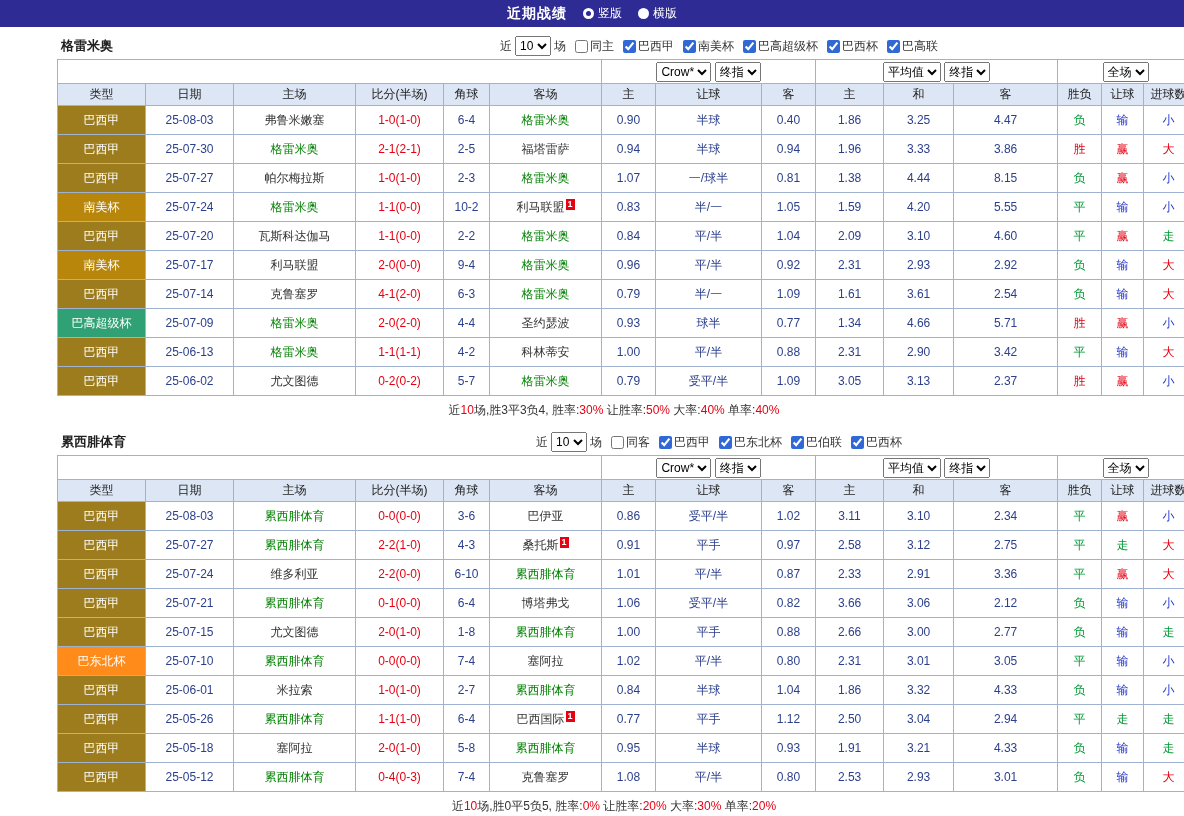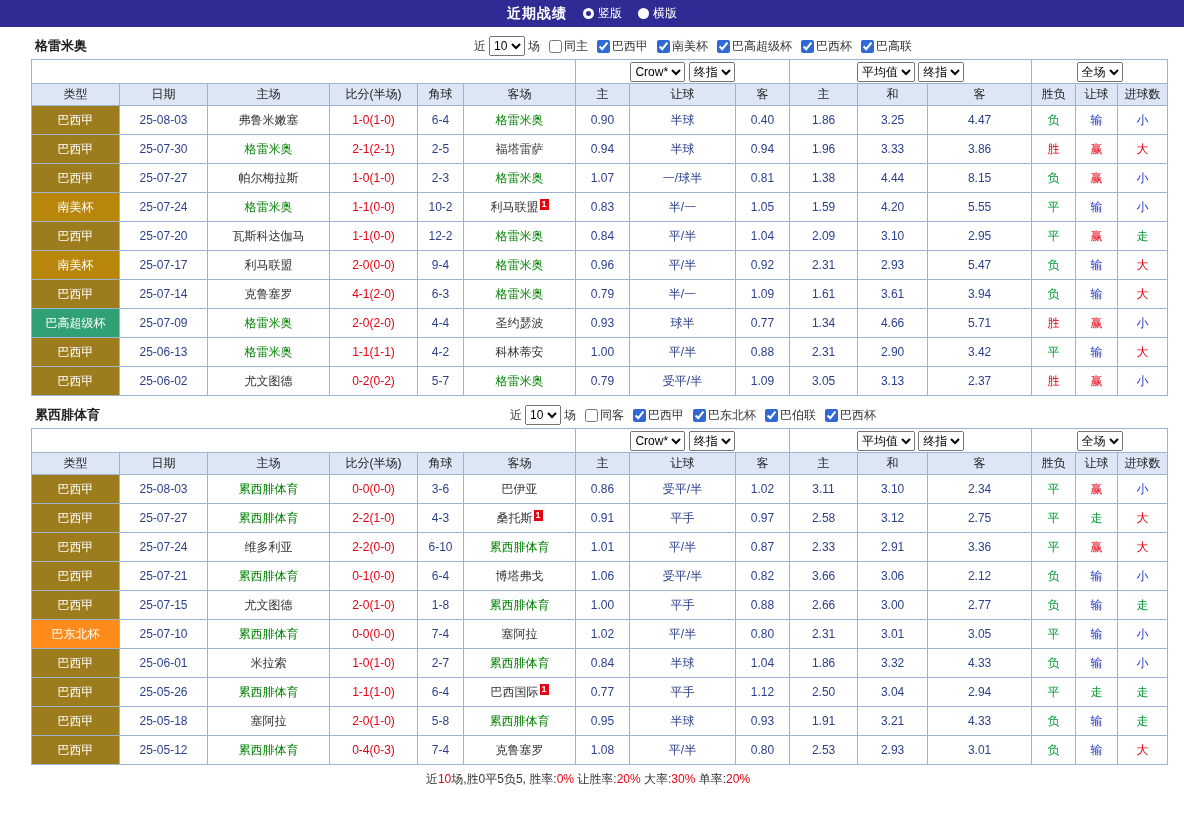--- a/index.html
+++ b/index.html
@@ -10,21 +10,21 @@
     font-size:12px; color:#333;
   }
   .topbar {
     height:27px; background:var(--topbar-bg,#2f2b94);
     display:flex; align-items:center; justify-content:center; gap:16px; color:#fff;
   }
   .topbar .title { font-size:14px; font-weight:bold; letter-spacing:1px; }
   .radio { display:inline-flex; align-items:center; gap:4px; font-size:12px; cursor:pointer; }
   .rdot { width:11px; height:11px; border-radius:50%; background:#fff; position:relative; display:inline-block; }
   .rdot.on::after { content:""; position:absolute; left:3px; top:3px; width:5px; height:5px; border-radius:50%; background:#2f2b94; }
-  .block { margin:6px 24px 0 9px; width:1136px;padding-left:22px; }
+  .block { margin:6px 24px 0 35px; width:1136px;padding-left:22px; }
   .block-header { display:flex; align-items:center; height:26px; }
   .team-name { font-weight:bold; font-size:13px; color:#222; width:210px; padding-left:4px; }
   .filters { flex:1; display:flex; align-items:center; justify-content:center; gap:3px; color:#333; }
   .filters select { font-size:12px; height:20px; }
   .chk { display:inline-flex; align-items:center; gap:2px; margin-left:6px; cursor:pointer; }
   .chk input { margin:0; width:13px; height:13px; accent-color:#3069d6; }
   table { border-collapse:collapse; table-layout:fixed; width:1136px; font-size:12px; }
   th,td { border:1px solid var(--border,#9fb2d0); text-align:center; overflow:hidden; white-space:nowrap; padding:0 2px; }
   thead th.ctrl { background:#fff; height:24px; font-weight:400; }
   thead th.ctrl select { font-size:12px; height:20px; max-width:72px; }
@@ -204,62 +204,62 @@
           <td class="num">5.55</td>
           <td style="color: rgb(0, 153, 51);">平</td>
           <td style="color: rgb(37, 55, 201);">输</td>
           <td style="color: rgb(37, 55, 201);">小</td>
         </tr>
         <tr>
           <td class="type" style="background: rgb(156, 124, 28);">巴西甲</td>
           <td class="num">25-07-20</td>
           <td><span>瓦斯科达伽马</span></td>
           <td class="score">1-1(0-0)</td>
-          <td class="num">12-2</td>
+          <td class="num">2-2</td>
           <td><span class="team-green">格雷米奥</span></td>
           <td class="num">0.84</td>
           <td class="num">平/半</td>
           <td class="num">1.04</td>
           <td class="num">2.09</td>
           <td class="num">3.10</td>
-          <td class="num">2.95</td>
+          <td class="num">4.60</td>
           <td style="color: rgb(0, 153, 51);">平</td>
           <td style="color: rgb(230, 0, 18);">赢</td>
           <td style="color: rgb(0, 153, 51);">走</td>
         </tr>
         <tr>
           <td class="type" style="background: rgb(184, 134, 11);">南美杯</td>
           <td class="num">25-07-17</td>
           <td><span>利马联盟</span></td>
           <td class="score">2-0(0-0)</td>
           <td class="num">9-4</td>
           <td><span class="team-green">格雷米奥</span></td>
           <td class="num">0.96</td>
           <td class="num">平/半</td>
           <td class="num">0.92</td>
           <td class="num">2.31</td>
           <td class="num">2.93</td>
-          <td class="num">5.47</td>
+          <td class="num">2.92</td>
           <td style="color: rgb(0, 153, 51);">负</td>
           <td style="color: rgb(37, 55, 201);">输</td>
           <td style="color: rgb(230, 0, 18);">大</td>
         </tr>
         <tr>
           <td class="type" style="background: rgb(156, 124, 28);">巴西甲</td>
           <td class="num">25-07-14</td>
           <td><span>克鲁塞罗</span></td>
           <td class="score">4-1(2-0)</td>
           <td class="num">6-3</td>
           <td><span class="team-green">格雷米奥</span></td>
           <td class="num">0.79</td>
           <td class="num">半/一</td>
           <td class="num">1.09</td>
           <td class="num">1.61</td>
           <td class="num">3.61</td>
-          <td class="num">3.94</td>
+          <td class="num">2.54</td>
           <td style="color: rgb(0, 153, 51);">负</td>
           <td style="color: rgb(37, 55, 201);">输</td>
           <td style="color: rgb(230, 0, 18);">大</td>
         </tr>
         <tr>
           <td class="type" style="background: rgb(47, 161, 116);">巴高超级杯</td>
           <td class="num">25-07-09</td>
           <td><span class="team-green">格雷米奥</span></td>
           <td class="score">2-0(2-0)</td>
           <td class="num">4-4</td>
@@ -303,20 +303,21 @@
           <td class="num">1.09</td>
           <td class="num">3.05</td>
           <td class="num">3.13</td>
           <td class="num">2.37</td>
           <td style="color: rgb(230, 0, 18);">胜</td>
           <td style="color: rgb(230, 0, 18);">赢</td>
           <td style="color: rgb(37, 55, 201);">小</td>
         </tr>
       </tbody>
   </table>
+  <div class="summary"><span>近</span><span class="red">10</span><span>场,胜3平3负4, </span><span> 胜率:</span><span class="red">30%</span><span> 让胜率:</span><span class="red">50%</span><span> 大率:</span><span class="red">40%</span><span> 单率:</span><span class="red">40%</span></div>
 </section>
 
 <section class="block">
   <div class="block-header">
     <span class="team-name">累西腓体育</span>
     <div class="filters">
         <span>近</span>
         <select><option>10</option></select>
         <span>场</span>
         <label class="chk">

